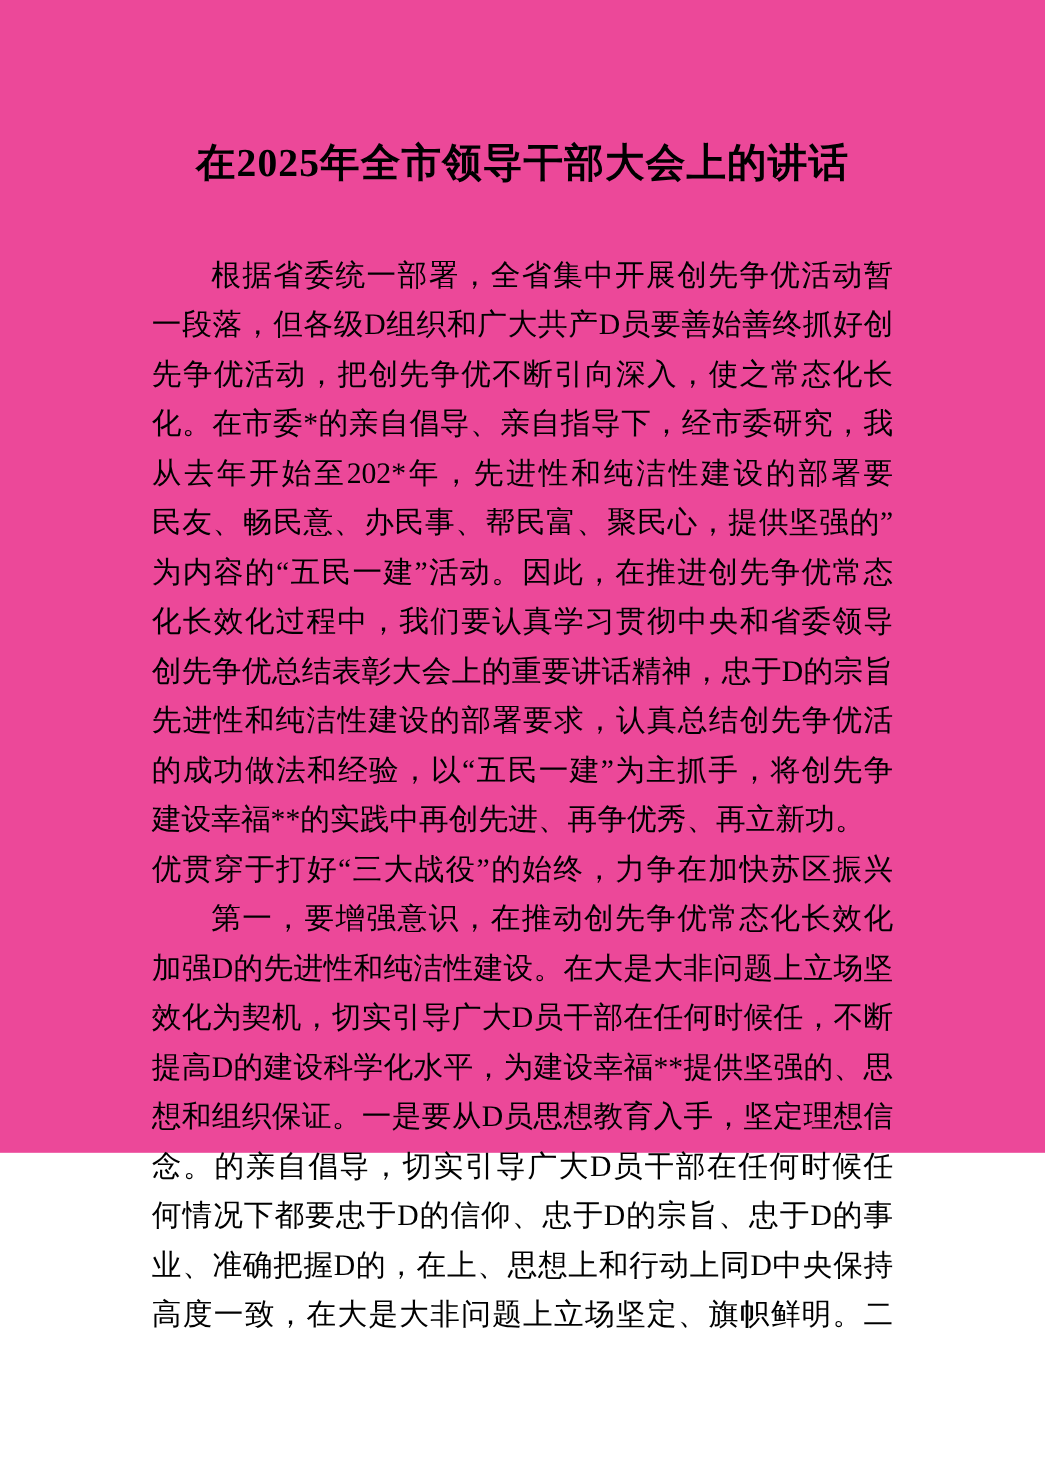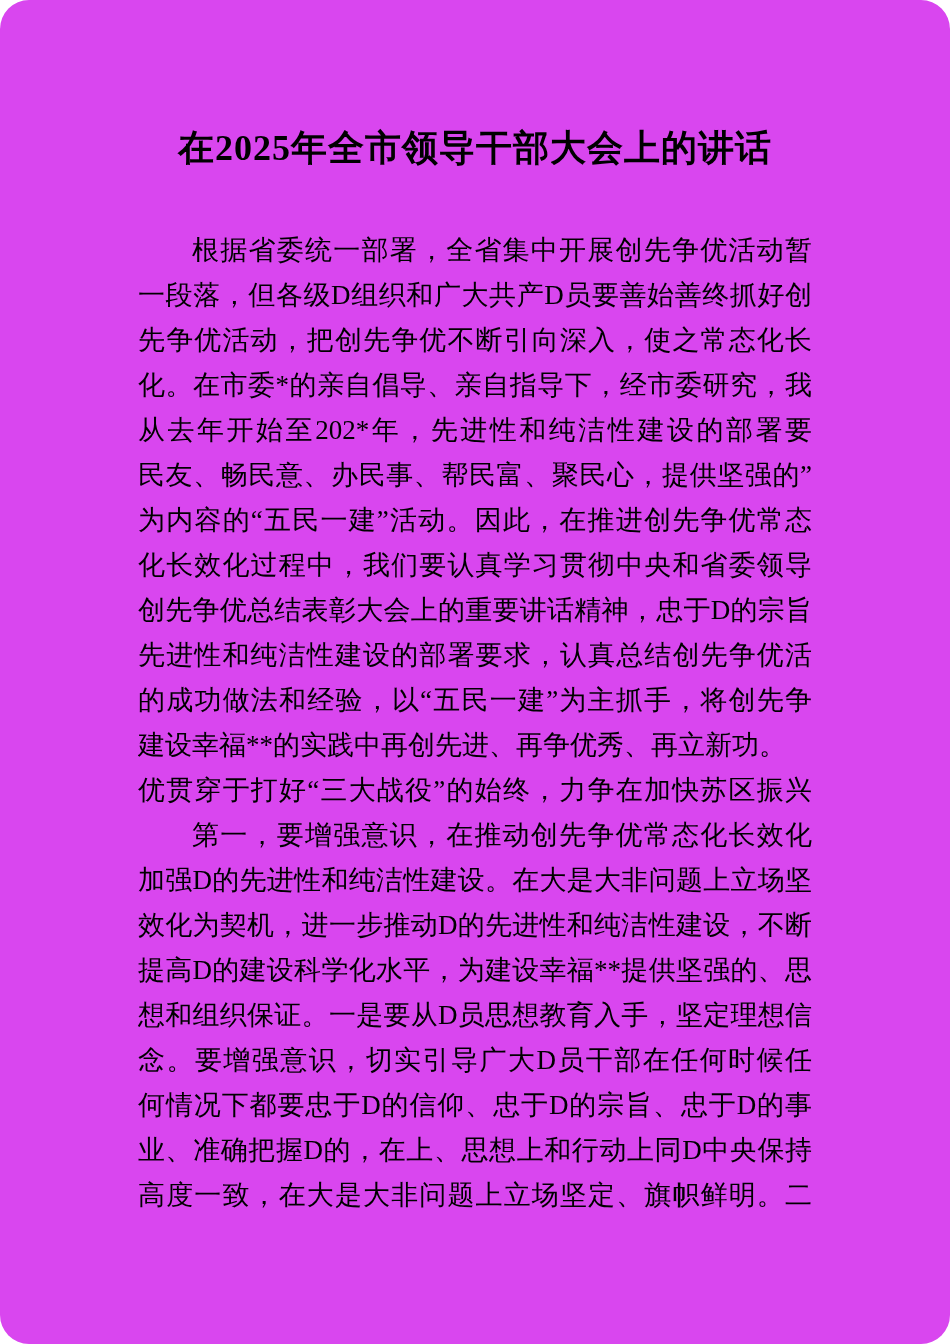--- a/index.html
+++ b/index.html
@@ -6,24 +6,23 @@
   html, body { background: #ffffff; }
   body {
     width: 950px;
     height: 1344px;
     overflow: hidden;
     font-family: "Liberation Serif", "DejaVu Serif", serif;
     color: #000000;
   }
   .page {
     width: 950px;
-    height: 1344px;
-    background: #d946ef;
+    height: 1048px;
+    background: #ec4899;
     position: relative;
-    border-radius: 29px;
   }
   .doc-title {
     padding-top: 126px;
     text-align: center;
     font-size: 36px;
     line-height: 44px;
     font-weight: bold;
     letter-spacing: 1px;
   }
   .doc-body {
@@ -67,23 +66,23 @@
       <div class="text-line">创先争优总结表彰大会上的重要讲话精神，忠于D的宗旨</div>
       <div class="text-line">先进性和纯洁性建设的部署要求，认真总结创先争优活动</div>
       <div class="text-line">的成功做法和经验，以“五民一建”为主抓手，将创先争</div>
       <div class="text-line para-end">建设幸福**的实践中再创先进、再争优秀、再立新功。</div>
       <div class="text-line">优贯穿于打好“三大战役”的始终，力争在加快苏区振兴</div>
     </div>
 
     <div>
       <div class="text-line indent">第一，要增强意识，在推动创先争优常态化长效化中</div>
       <div class="text-line">加强D的先进性和纯洁性建设。在大是大非问题上立场坚定</div>
-      <div class="text-line">效化为契机，进一步推动D的先进性和纯洁性建设，不断</div>
+      <div class="text-line">效化为契机，切实引导广大D员干部在任何时候任，不断</div>
       <div class="text-line">提高D的建设科学化水平，为建设幸福**提供坚强的、思</div>
       <div class="text-line">想和组织保证。一是要从D员思想教育入手，坚定理想信</div>
-      <div class="text-line">念。要增强意识，切实引导广大D员干部在任何时候任</div>
+      <div class="text-line">念。的亲自倡导，切实引导广大D员干部在任何时候任</div>
       <div class="text-line">何情况下都要忠于D的信仰、忠于D的宗旨、忠于D的事</div>
       <div class="text-line">业、准确把握D的，在上、思想上和行动上同D中央保持</div>
       <div class="text-line">高度一致，在大是大非问题上立场坚定、旗帜鲜明。二是</div>
     </div>
 
   </div>
 </div>
 
 </body></html>

